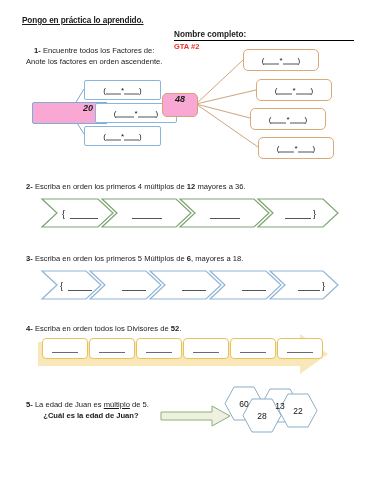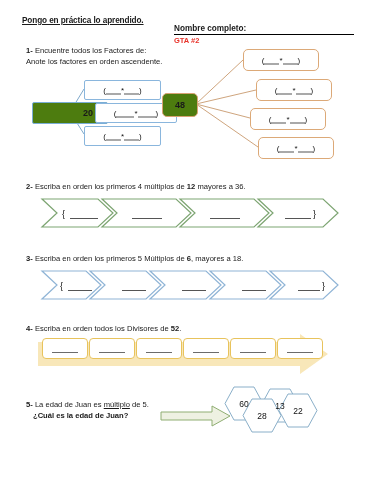--- a/index.html
+++ b/index.html
@@ -35,21 +35,21 @@
     top: 0;
     font-size: 8.2px;
     font-weight: bold;
     text-decoration: underline;
     letter-spacing: -0.1px;
     white-space: nowrap;
   }
   .hdr-right {
     position: absolute;
     left: 152px;
-    top: 8px;
+    top: 14px;
     width: 180px;
   }
   .hdr-name {
     font-size: 8.2px;
     font-weight: bold;
     border-bottom: 1.1px solid #000;
     padding-bottom: 1px;
     display: block;
     white-space: nowrap;
   }
@@ -60,45 +60,47 @@
     display: block;
     margin-top: 1px;
   }
 
   
   .prompt {
     position: absolute;
     font-size: 7.6px;
     line-height: 10.5px;
     white-space: nowrap;
+    text-align: center;
   }
   .prompt b { font-weight: bold; }
   .prompt .num { font-weight: bold; }
   .u { text-decoration: underline; }
 
   
   #ex1-text { left: 26px; top: 46px; }
 
   .svg-layer {
     position: absolute;
     left: 0;
     top: 0;
     width: 372px;
     height: 480px;
     pointer-events: none;
   }
 
   .root-box {
     position: absolute;
     display: flex;
-    align-items: center;
+    align-items: flex-start;
     justify-content: center;
     font-size: 9px;
     font-weight: bold;
-    background: #4d7c0f;
+    background: #f9a8d4;
+    font-style: italic;
   }
   .root-blue {
     border: 1.1px solid #7aaed6;
     border-radius: 2px;
   }
   .root-orange {
     border: 1.1px solid #d9a273;
     border-radius: 5px;
   }
 

